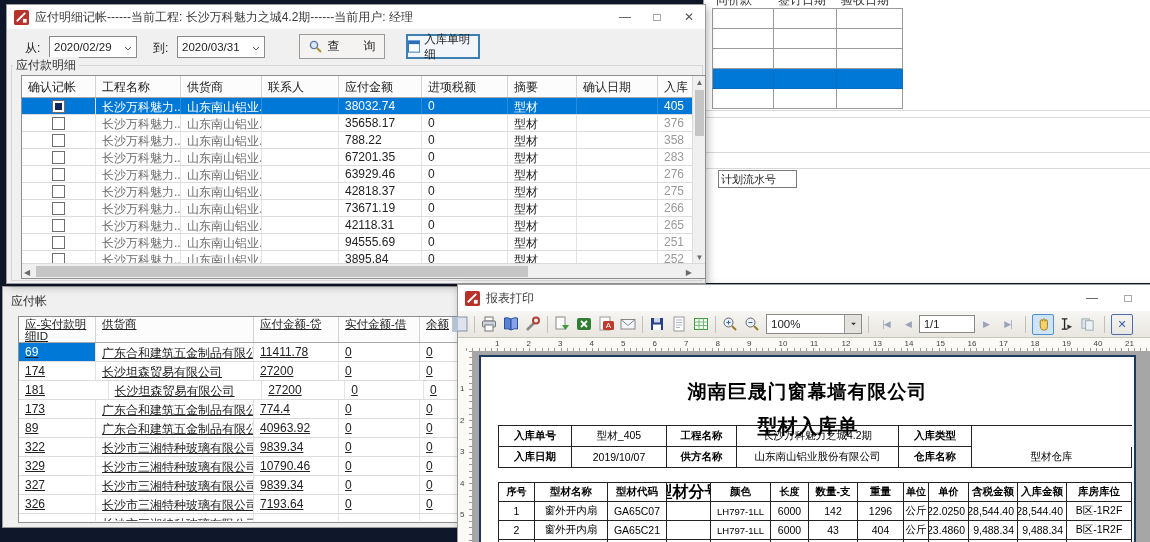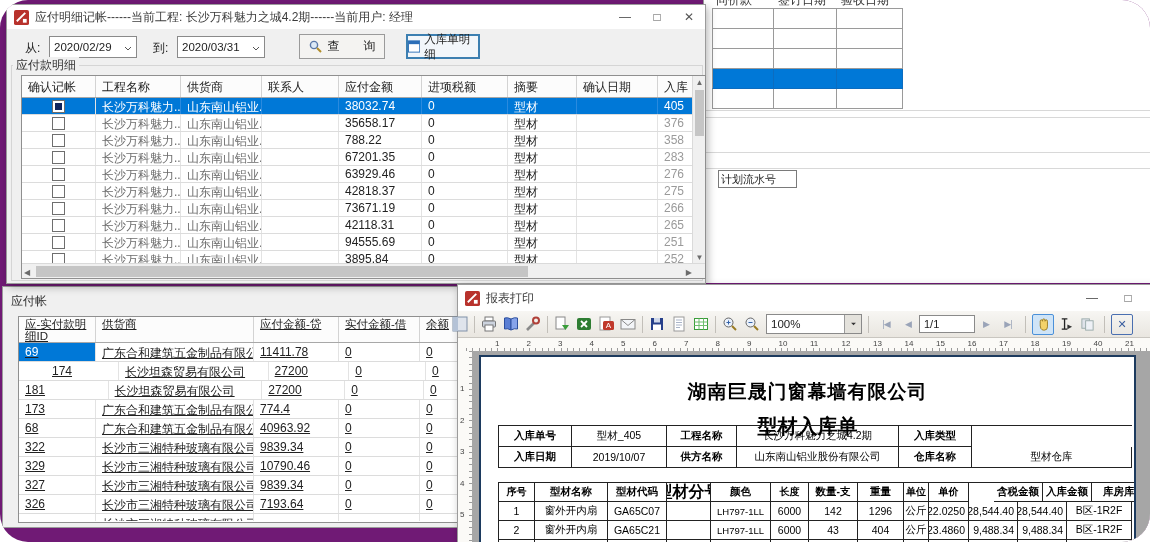--- a/index.html
+++ b/index.html
@@ -1,17 +1,17 @@
 <!DOCTYPE html>
 <html><head>
 <meta charset="utf-8">
 <style>
   html,body{margin:0;padding:0;}
   body{font-family:"Liberation Sans","DejaVu Sans",sans-serif;}
-  #screen{position:relative;width:1150px;height:542px;overflow:hidden;background:#701a75;font-size:12px;color:#222;border-radius:28px;}
+  #screen{position:relative;width:1150px;height:542px;overflow:hidden;background:#0f172a;font-size:12px;color:#222;}
   .abs{position:absolute;}
   .win{position:absolute;background:#f0f0f0;border:1px solid #9b9b9b;box-shadow:2px 3px 8px rgba(0,0,0,.28);box-sizing:border-box;}
   .titlebar{position:absolute;left:0;top:0;right:0;height:24px;background:#fff;display:flex;align-items:center;}
   .title-text{font-size:12px;color:#3c3c3c;margin-left:6px;white-space:nowrap;overflow:hidden;}
   .appicon{width:15px;height:15px;margin-left:7px;flex:0 0 auto;}
   .winbtn{position:absolute;top:0;width:24px;height:24px;text-align:center;line-height:24px;color:#555;font-size:12px;}
   
   .combo{position:absolute;height:22px;background:#fff;border:1px solid #8a8a8a;box-sizing:border-box;display:flex;align-items:center;}
   .combo .val{flex:1;padding-left:4px;font-size:11.5px;white-space:nowrap;overflow:hidden;}
   .combo .chev{width:16px;text-align:center;color:#555;}
@@ -118,21 +118,21 @@
           <div class="hc" style="width: 80px; font-size: 11.5px; line-height: 12px; white-space: normal; padding-top: 1px;">余额</div>
         </div>
       <div class="g-body" id="pg-body" style="height:178px;">
           <div class="g-row" style="height: 19px;">
             <div class="c" style="width: 77px; padding-top: 2px; background: rgb(0, 120, 215); color: rgb(255, 255, 255);">69</div>
             <div class="c" style="width: 158px; padding-top: 2px;">广东合和建筑五金制品有限公司</div>
             <div class="c" style="width: 85px; padding-top: 2px;">11411.78</div>
             <div class="c" style="width: 81px; padding-top: 2px;">0</div>
             <div class="c" style="width: 80px; padding-top: 2px;">0</div>
           </div>
-          <div class="g-row" style="height: 19px; padding-left: 27px;">
+          <div class="g-row" style="height: 19px;">
             <div class="c" style="width: 77px; padding-top: 2px;">174</div>
             <div class="c" style="width: 158px; padding-top: 2px;">长沙坦森贸易有限公司</div>
             <div class="c" style="width: 85px; padding-top: 2px;">27200</div>
             <div class="c" style="width: 81px; padding-top: 2px;">0</div>
             <div class="c" style="width: 80px; padding-top: 2px;">0</div>
           </div>
           <div class="g-row" style="height: 19px;">
             <div class="c" style="width: 92px; padding-top: 2px;">181</div>
             <div class="c" style="width: 158px; padding-top: 2px;">长沙坦森贸易有限公司</div>
             <div class="c" style="width: 85px; padding-top: 2px;">27200</div>
@@ -140,21 +140,21 @@
             <div class="c" style="width: 80px; padding-top: 2px;">0</div>
           </div>
           <div class="g-row" style="height: 19px;">
             <div class="c" style="width: 77px; padding-top: 2px;">173</div>
             <div class="c" style="width: 158px; padding-top: 2px;">广东合和建筑五金制品有限公司</div>
             <div class="c" style="width: 85px; padding-top: 2px;">774.4</div>
             <div class="c" style="width: 81px; padding-top: 2px;">0</div>
             <div class="c" style="width: 80px; padding-top: 2px;">0</div>
           </div>
           <div class="g-row" style="height: 19px;">
-            <div class="c" style="width: 77px; padding-top: 2px;">68</div>
+            <div class="c" style="width: 77px; padding-top: 2px;">89</div>
             <div class="c" style="width: 158px; padding-top: 2px;">广东合和建筑五金制品有限公司</div>
             <div class="c" style="width: 85px; padding-top: 2px;">40963.92</div>
             <div class="c" style="width: 81px; padding-top: 2px;">0</div>
             <div class="c" style="width: 80px; padding-top: 2px;">0</div>
           </div>
           <div class="g-row" style="height: 19px;">
             <div class="c" style="width: 77px; padding-top: 2px;">322</div>
             <div class="c" style="width: 158px; padding-top: 2px;">长沙市三湘特种玻璃有限公司</div>
             <div class="c" style="width: 85px; padding-top: 2px;">9839.34</div>
             <div class="c" style="width: 81px; padding-top: 2px;">0</div>
@@ -600,21 +600,21 @@
               <div class="rcell lab" style="width: 36px; height: 19px; font-size: 10px;">序号</div>
               <div class="rcell lab" style="width: 73px; height: 19px;">型材名称</div>
               <div class="rcell lab" style="width: 59px; height: 19px;">型材代码</div>
               <div class="rcell lab" style="width: 44px; height: 19px; font-size: 16px;">型材分号</div>
               <div class="rcell lab" style="width: 60px; height: 19px;">颜色</div>
               <div class="rcell lab" style="width: 38px; height: 19px; font-size: 10px;">长度</div>
               <div class="rcell lab" style="width: 49px; height: 19px;">数量-支</div>
               <div class="rcell lab" style="width: 46px; height: 19px;">重量</div>
               <div class="rcell lab" style="width: 25px; height: 19px; font-size: 10px;">单位</div>
               <div class="rcell lab" style="width: 40px; height: 19px; font-size: 10px;">单价</div>
-              <div class="rcell lab" style="width: 49px; height: 19px; margin-left: 25px;">含税金额</div>
+              <div class="rcell lab" style="width: 49px; height: 19px;">含税金额</div>
               <div class="rcell lab" style="width: 49px; height: 19px;">入库金额</div>
               <div class="rcell lab" style="width: 65px; height: 19px;">库房库位</div>
             </div>
             <div class="rrow">
               <div class="rcell" style="width: 36px; height: 19px;">1</div>
               <div class="rcell" style="width: 73px; height: 19px;">窗外开内扇</div>
               <div class="rcell" style="width: 59px; height: 19px;">GA65C07</div>
               <div class="rcell" style="width: 44px; height: 19px;"></div>
               <div class="rcell sm" style="width: 60px; height: 19px;">LH797-1LL</div>
               <div class="rcell" style="width: 38px; height: 19px;">6000</div>

